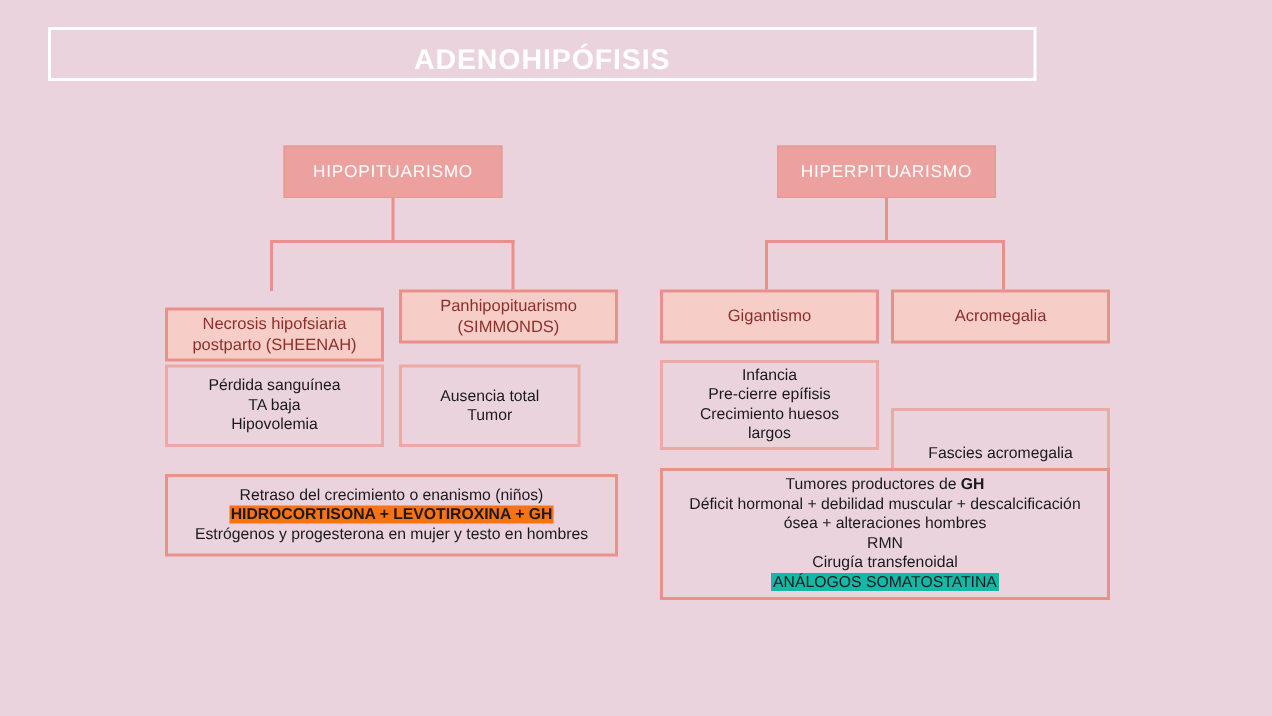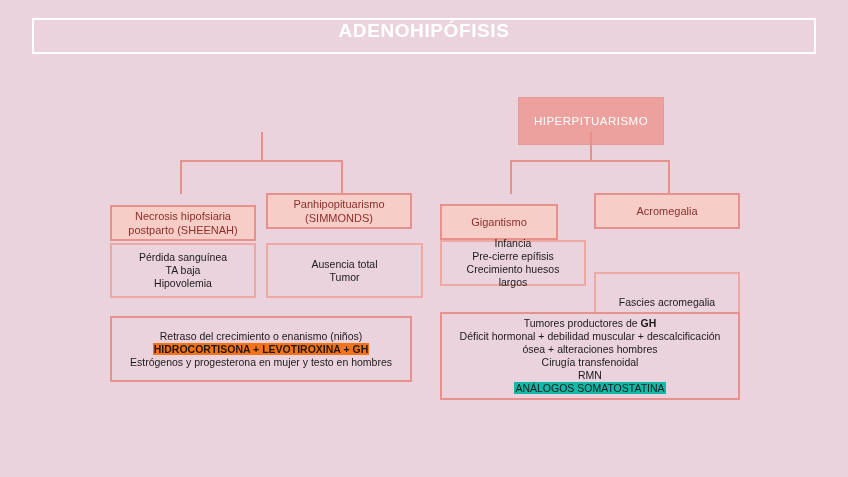--- a/index.html
+++ b/index.html
@@ -17,26 +17,26 @@
     position: relative;
     width: 848px;
     height: 477px;
   }
 
   
   .title-box {
     position: absolute;
     left: 32px;
     top: 18px;
-    width: 784px;
+    width: 659px;
     height: 36px;
     border: 2px solid #ffffff;
     box-sizing: border-box;
     display: flex;
-    align-items: flex-start;
+    align-items: flex-end;
     justify-content: center;
   }
   .title-text {
     color: #ffffff;
     font-size: 19px;
     font-weight: bold;
     letter-spacing: 0.6px;
   }
 
   
@@ -105,20 +105,23 @@
 </style>
 </head>
 <body>
 
 <div id="canvas">
 
   <div class="title-box">
     <span class="title-text">ADENOHIPÓFISIS</span>
   </div>
 
+  <div class="node lvl1" style="left:189px; top:97px; width:146px; height:35px;">
+    <span>HIPOPITUARISMO</span>
+  </div>
 
   <div class="conn conn-v" style="left:261px; top:132px; height:29px;"></div>
   <div class="conn conn-h" style="left:180px; top:160px; width:163px;"></div>
   <div class="conn conn-v" style="left:180px; top:160px; height:34px;"></div>
   <div class="conn conn-v" style="left:341px; top:160px; height:34px;"></div>
 
   <div class="node lvl2 node-lines" style="left:110px; top:193px; width:146px; height:36px;margin-top:12px;">
     <div>
       <div>Necrosis hipofsiaria</div>
       <div>postparto (SHEENAH)</div>
@@ -133,79 +136,79 @@
   </div>
 
   <div class="node lvl3 node-lines" style="left:110px; top:243px; width:146px; height:55px;">
     <div>
       <div>Pérdida sanguínea</div>
       <div>TA baja</div>
       <div>Hipovolemia</div>
     </div>
   </div>
 
-  <div class="node lvl3 node-lines" style="left:266px; top:243px; width:157px; height:55px;">
+  <div class="node lvl3 node-lines" style="left:266px; top:243px; width:121px; height:55px;">
     <div>
       <div>Ausencia total</div>
       <div>Tumor</div>
     </div>
   </div>
 
-  <div class="node lvl4 node-lines" style="left:110px; top:316px; width:302px; height:66px;">
+  <div class="node lvl4 node-lines" style="left:110px; top:316px; width:302px; height:55px;">
     <div>
       <div>Retraso del crecimiento o enanismo (niños)</div>
       <div>
         <span class="hl">HIDROCORTISONA + LEVOTIROXINA + GH</span>
       </div>
       <div>Estrógenos y progesterona en mujer y testo en hombres</div>
     </div>
   </div>
 
-  <div class="node lvl1" style="left:518px; top:97px; width:146px; height:48px;">
+  <div class="node lvl1" style="left:518px; top:97px; width:146px; height:35px;">
     <span>HIPERPITUARISMO</span>
   </div>
 
   <div class="conn conn-v" style="left:590px; top:132px; height:29px;"></div>
   <div class="conn conn-h" style="left:510px; top:160px; width:160px;"></div>
   <div class="conn conn-v" style="left:510px; top:160px; height:34px;"></div>
   <div class="conn conn-v" style="left:668px; top:160px; height:34px;"></div>
 
-  <div class="node lvl2 node-lines" style="left:440px; top:204px; width:118px; height:36px;text-align:right;">
+  <div class="node lvl2 node-lines" style="left:440px; top:193px; width:146px; height:36px;text-align:right;">
     <div>
       <div>Gigantismo</div>
     </div>
   </div>
 
   <div class="node lvl2 node-lines" style="left:594px; top:193px; width:146px; height:36px;">
     <div>
       <div>Acromegalia</div>
     </div>
   </div>
 
-  <div class="node lvl3 node-lines" style="left:440px; top:240px; width:146px; height:46px;">
+  <div class="node lvl3 node-lines" style="left:440px; top:240px; width:146px; height:60px;">
     <div>
       <div>Infancia</div>
       <div>Pre-cierre epífisis</div>
       <div>Crecimiento huesos</div>
       <div>largos</div>
     </div>
   </div>
 
   <div class="node lvl3 node-lines" style="left:594px; top:240px; width:146px; height:60px;margin-top:32px;">
     <div>
       <div>Fascies acromegalia</div>
     </div>
   </div>
 
   <div class="node lvl4 node-lines" style="left:440px; top:312px; width:300px; height:88px;">
     <div>
       <div><span>Tumores productores de </span><b>GH</b></div>
       <div>Déficit hormonal + debilidad muscular + descalcificación</div>
       <div>ósea + alteraciones hombres</div>
+      <div>RMN</div>
       <div>Cirugía transfenoidal</div>
-      <div>RMN</div>
       <div>
         <span class="hl-plain">ANÁLOGOS SOMATOSTATINA</span>
       </div>
     </div>
   </div>
 
 </div>
 
 </body></html>

